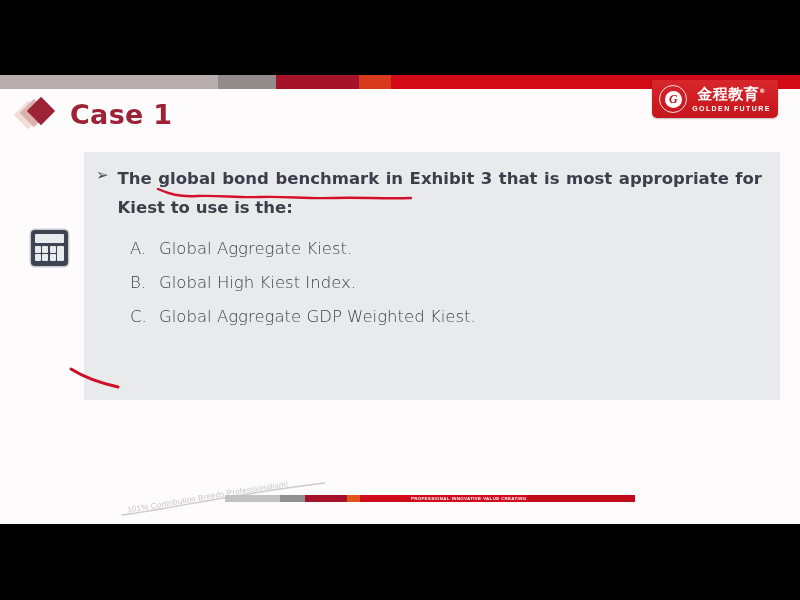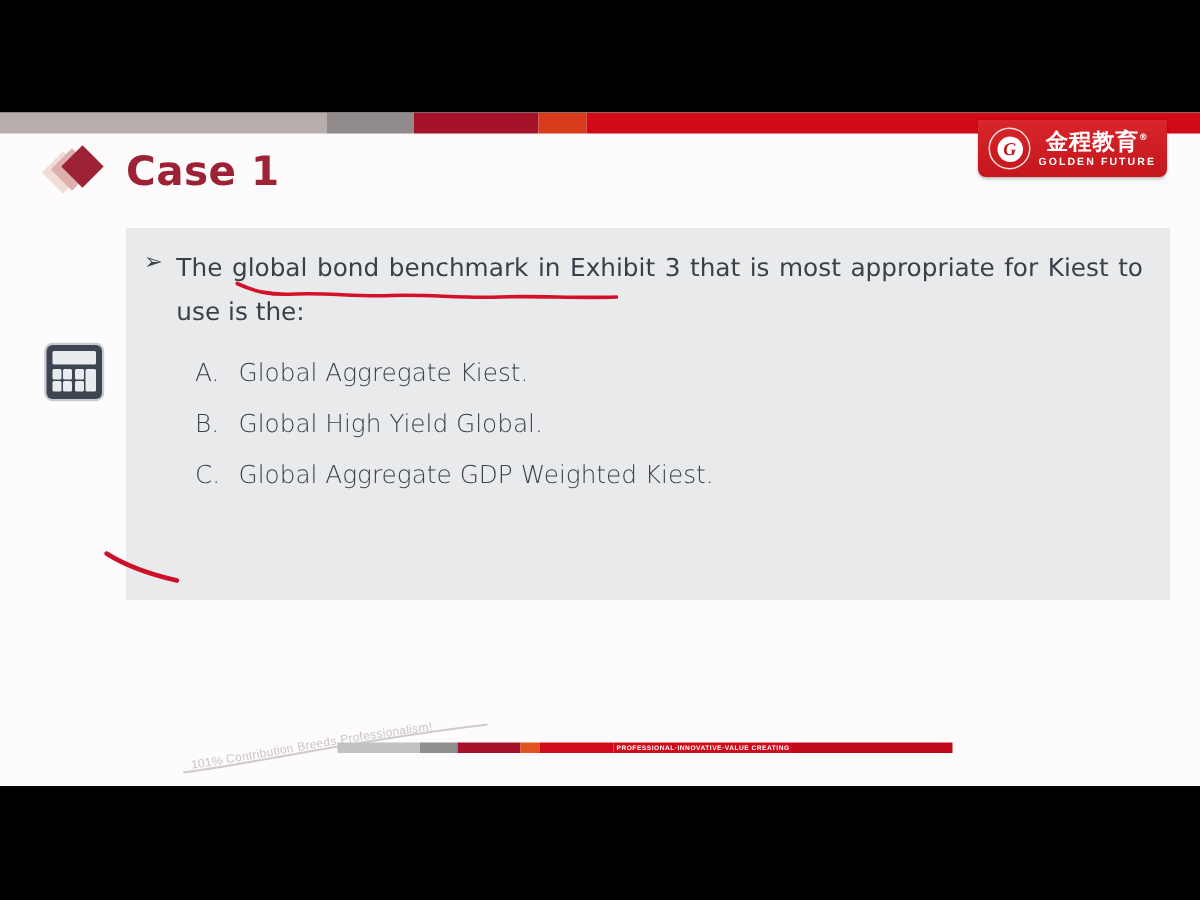--- a/index.html
+++ b/index.html
@@ -100,21 +100,21 @@
     font-size: 7px;
     font-weight: bold;
     letter-spacing: 1.4px;
     margin-top: 3px;
     white-space: nowrap;
   }
 
   
   #title-row {
     position: absolute;
-    left: 30px;
+    left: 16px;
     top: 22px;
     display: flex;
     align-items: center;
     gap: 10px;
   }
   #title-diamonds {
     position: relative;
     width: 44px;
     height: 34px;
     flex: none;
@@ -193,21 +193,21 @@
     padding-left: 2px;
   }
   #question-text {
     color: #3a3f4a;
     font-size: 16.5px;
     line-height: 29px;
     text-align: justify;
     text-align-last: left;
     max-width: 650px;
     font-family: "DejaVu Sans", sans-serif;
-    font-weight: 400;
+    font-weight: 700;
   }
 
   
   #underline-mark {
     position: absolute;
     left: 63px;
     top: 21px;
     width: 255px;
     height: 16px;
     pointer-events: none;
@@ -326,21 +326,21 @@
         </svg>
       </div>
 
       <ul id="options">
         <li>
           <span class="letter">A.</span>
           <span>Global Aggregate Kiest.</span>
         </li>
         <li>
           <span class="letter">B.</span>
-          <span>Global High Yield Global.</span>
+          <span>Global High Kiest Index.</span>
         </li>
         <li>
           <span class="letter">C.</span>
           <span>Global Aggregate GDP Weighted Kiest.</span>
         </li>
       </ul>
     </div>
 
     <svg id="tick-mark" viewBox="0 0 56 30">
       <path d="M3,6 C14,13 28,19 50,24" fill="none" stroke="#cd0f28" stroke-width="3" stroke-linecap="round"></path>

